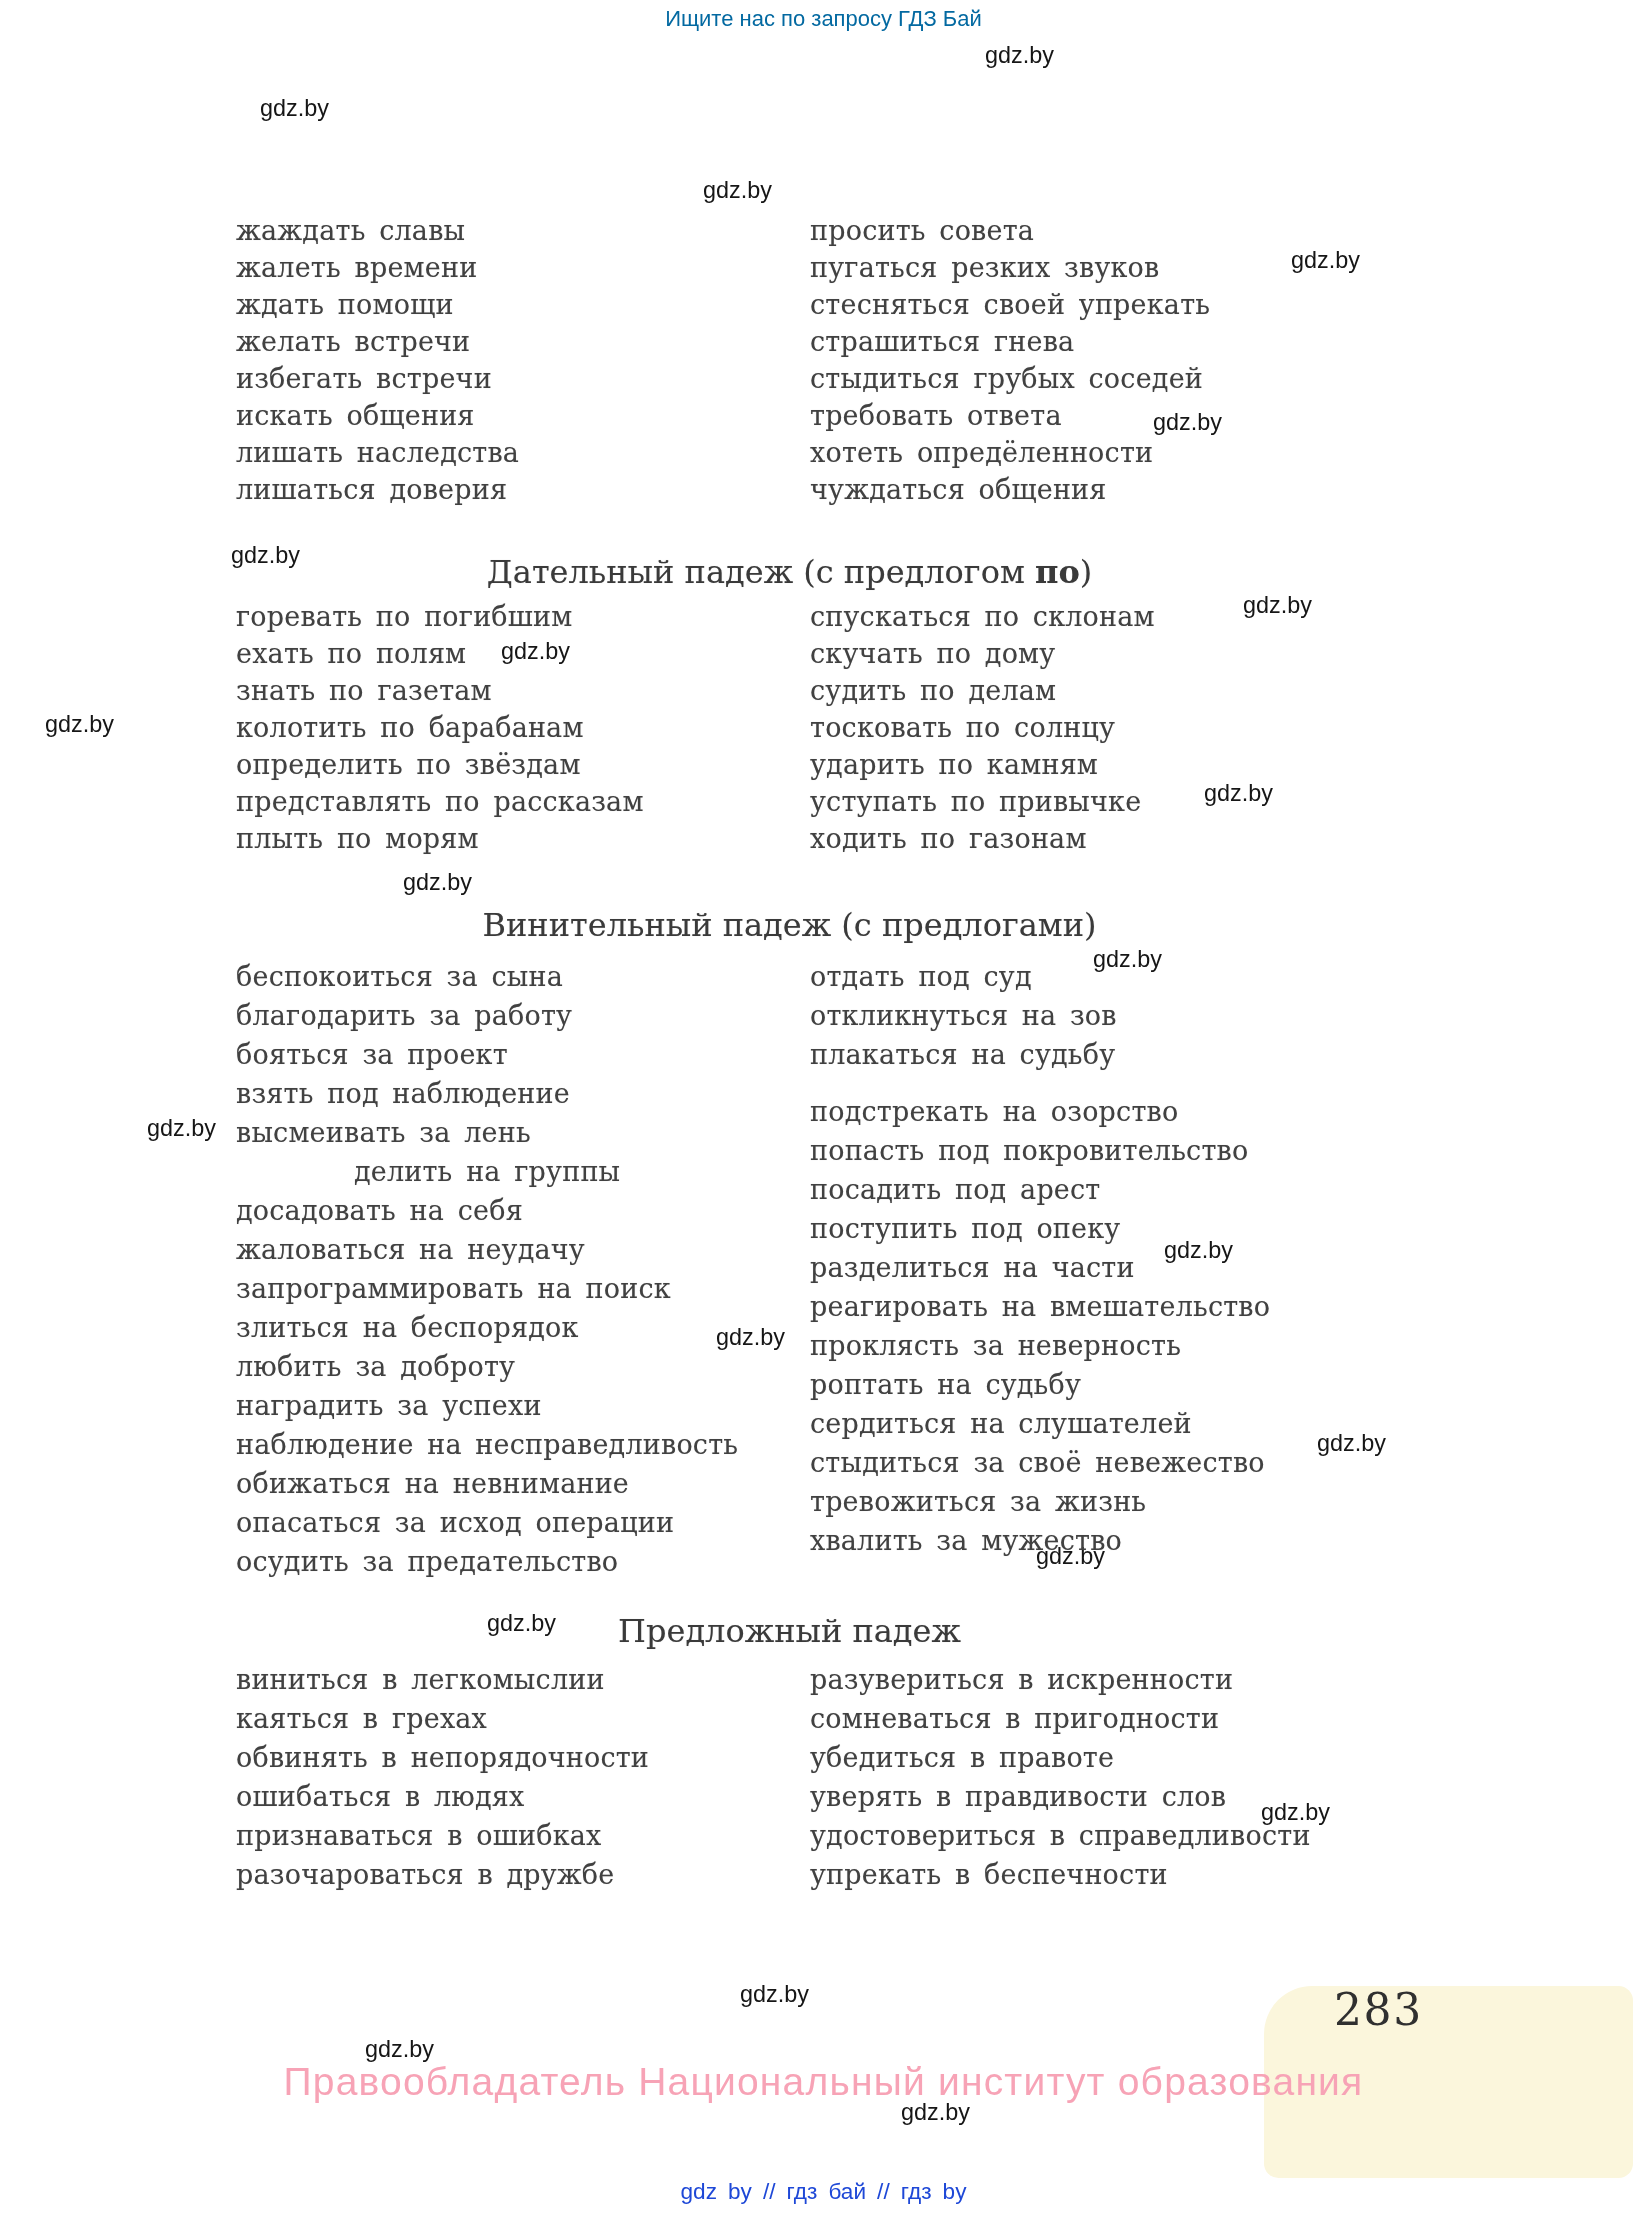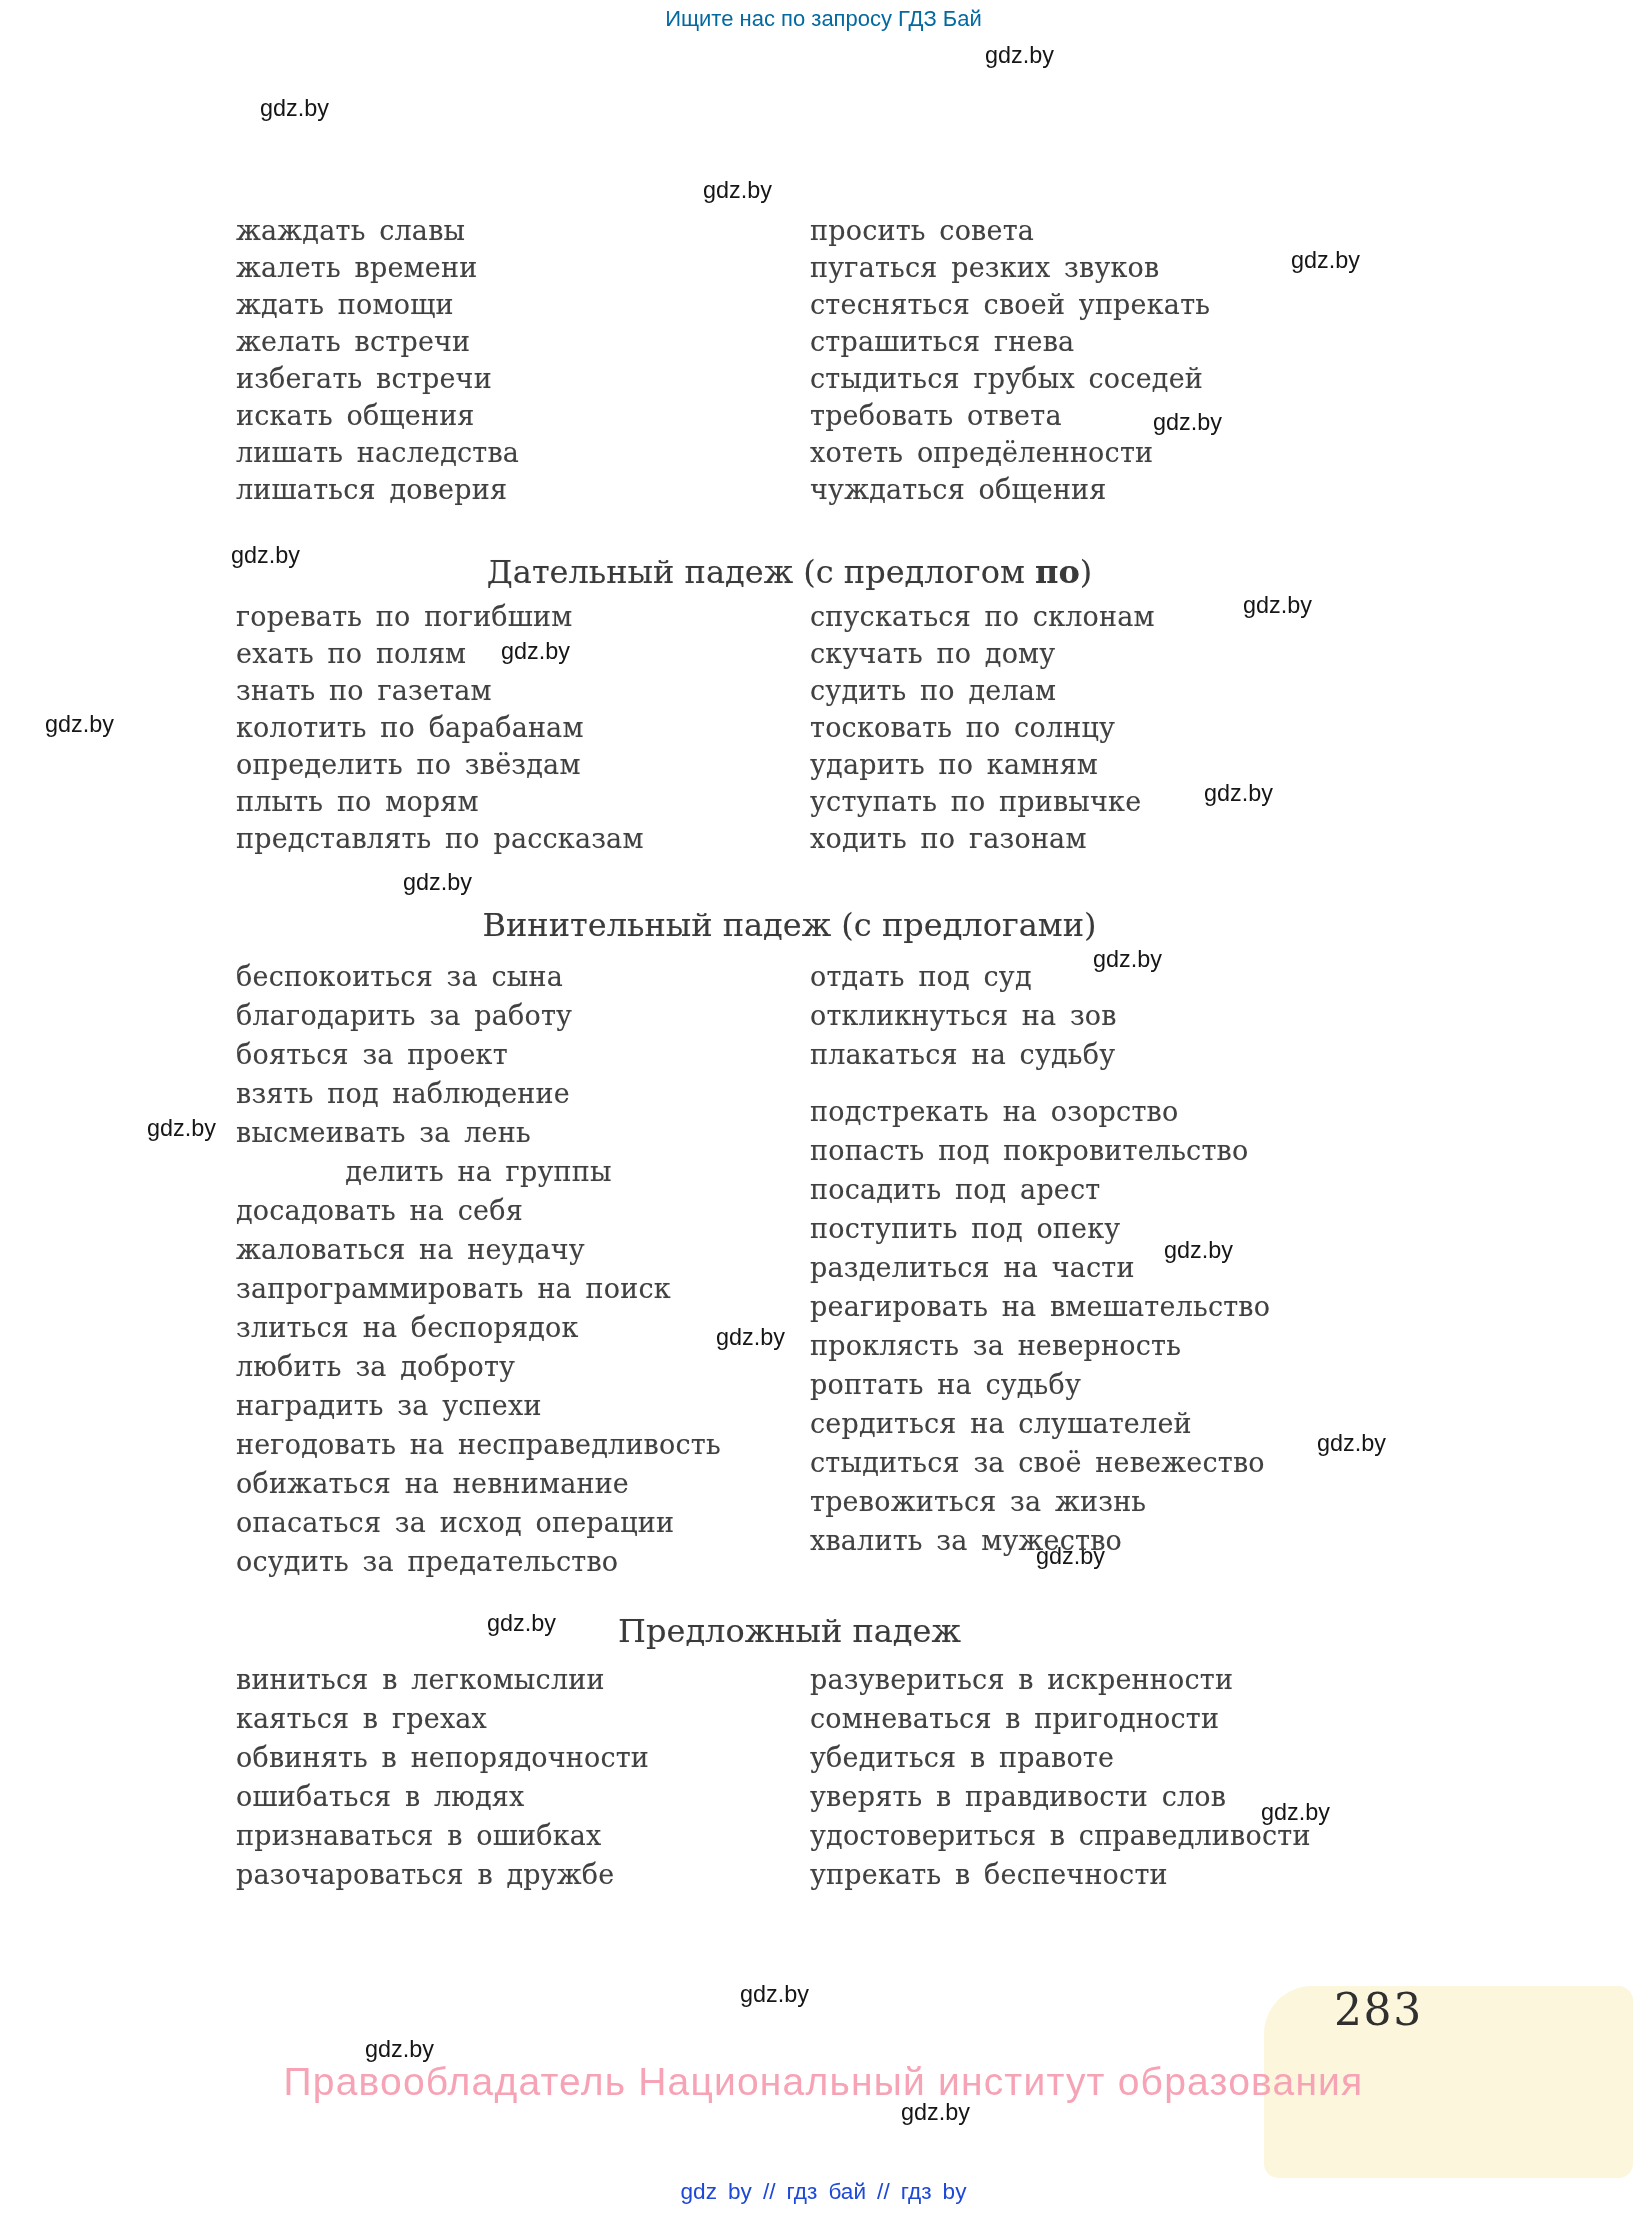--- a/index.html
+++ b/index.html
@@ -114,22 +114,22 @@
         <div class="item" style="height: 37px; line-height: 37px;">хотеть опредёленности</div>
         <div class="item" style="height: 37px; line-height: 37px;">чуждаться общения</div>
       </div>
       <div class="sec-heading" style="top: 553px;"><span>Дательный падеж (с предлогом </span><b>по</b><span>)</span></div>
       <div class="col" style="left: 236px; top: 598px;">
         <div class="item" style="height: 37px; line-height: 37px;">горевать по погибшим</div>
         <div class="item" style="height: 37px; line-height: 37px;">ехать по полям</div>
         <div class="item" style="height: 37px; line-height: 37px;">знать по газетам</div>
         <div class="item" style="height: 37px; line-height: 37px;">колотить по барабанам</div>
         <div class="item" style="height: 37px; line-height: 37px;">определить по звёздам</div>
+        <div class="item" style="height: 37px; line-height: 37px;">представлять по рассказам</div>
         <div class="item" style="height: 37px; line-height: 37px;">плыть по морям</div>
-        <div class="item" style="height: 37px; line-height: 37px;">представлять по рассказам</div>
       </div>
       <div class="col" style="left: 810px; top: 598px;">
         <div class="item" style="height: 37px; line-height: 37px;">спускаться по склонам</div>
         <div class="item" style="height: 37px; line-height: 37px;">скучать по дому</div>
         <div class="item" style="height: 37px; line-height: 37px;">судить по делам</div>
         <div class="item" style="height: 37px; line-height: 37px;">тосковать по солнцу</div>
         <div class="item" style="height: 37px; line-height: 37px;">ударить по камням</div>
         <div class="item" style="height: 37px; line-height: 37px;">уступать по привычке</div>
         <div class="item" style="height: 37px; line-height: 37px;">ходить по газонам</div>
       </div>
@@ -140,21 +140,21 @@
         <div class="item" style="height: 39px; line-height: 39px;">бояться за проект</div>
         <div class="item" style="height: 39px; line-height: 39px;">взять под наблюдение</div>
         <div class="item" style="height: 39px; line-height: 39px;">высмеивать за лень</div>
         <div class="item" style="height: 39px; line-height: 39px; text-align: center;">делить на группы</div>
         <div class="item" style="height: 39px; line-height: 39px;">досадовать на себя</div>
         <div class="item" style="height: 39px; line-height: 39px;">жаловаться на неудачу</div>
         <div class="item" style="height: 39px; line-height: 39px;">запрограммировать на поиск</div>
         <div class="item" style="height: 39px; line-height: 39px;">злиться на беспорядок</div>
         <div class="item" style="height: 39px; line-height: 39px;">любить за доброту</div>
         <div class="item" style="height: 39px; line-height: 39px;">наградить за успехи</div>
-        <div class="item" style="height: 39px; line-height: 39px;">негодовать на несправедливость</div>
+        <div class="item" style="height: 39px; line-height: 39px;">наблюдение на несправедливость</div>
         <div class="item" style="height: 39px; line-height: 39px;">обижаться на невнимание</div>
         <div class="item" style="height: 39px; line-height: 39px;">опасаться за исход операции</div>
         <div class="item" style="height: 39px; line-height: 39px;">осудить за предательство</div>
       </div>
       <div class="col" style="left: 810px; top: 957px;">
         <div class="item" style="height: 39px; line-height: 39px;">отдать под суд</div>
         <div class="item" style="height: 39px; line-height: 39px;">откликнуться на зов</div>
         <div class="item" style="height: 39px; line-height: 39px;">плакаться на судьбу</div>
         <div class="item" style="height: 39px; line-height: 39px; margin-top: 18px;">подстрекать на озорство</div>
         <div class="item" style="height: 39px; line-height: 39px;">попасть под покровительство</div>

